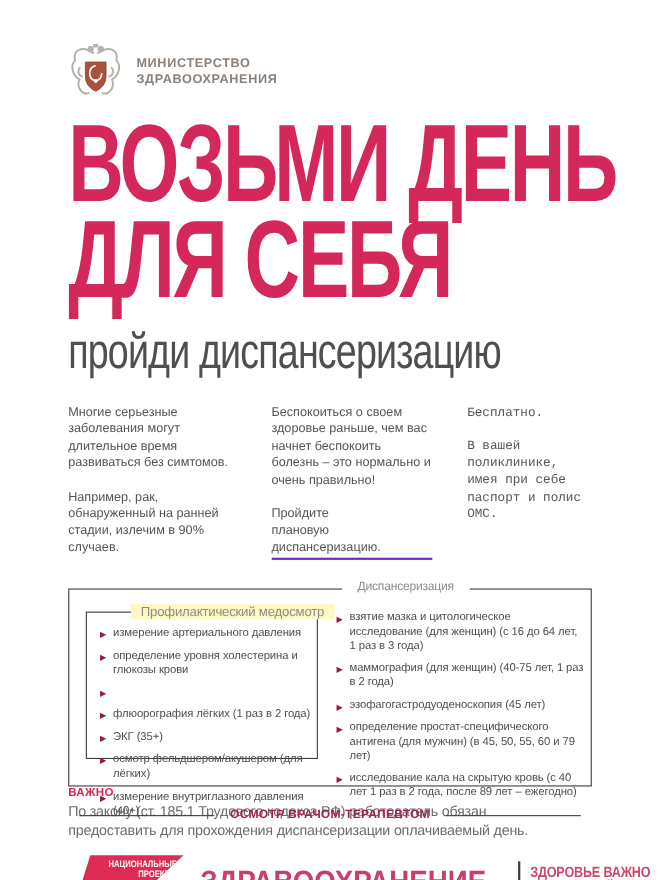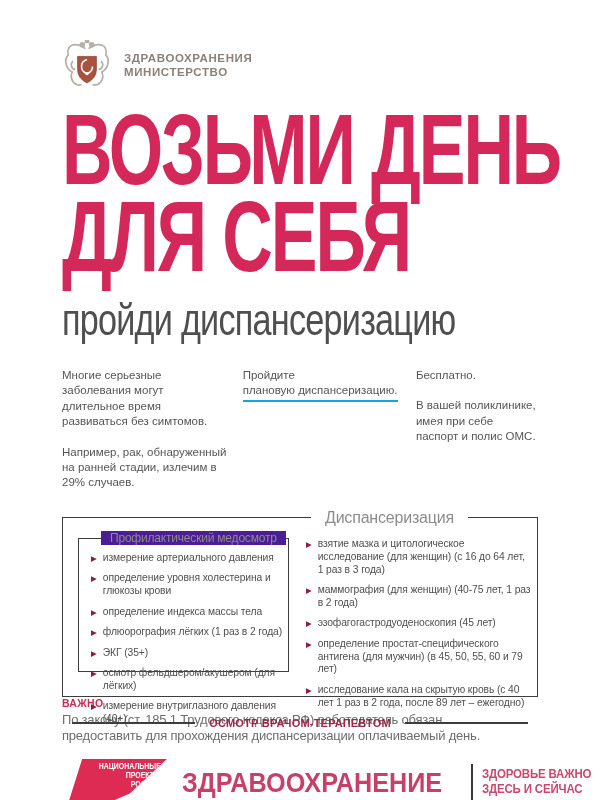--- a/index.html
+++ b/index.html
@@ -25,46 +25,46 @@
     letter-spacing:-3px; color:#d4275a; white-space:nowrap;
     transform:scaleX(.70); transform-origin:left center;
   }
   .subtitle {
     display:block; margin-top:14px; font-size:45px; font-weight:400;
     color:#4f4f4f; letter-spacing:-1px; white-space:nowrap;
     transform:scaleX(.76); transform-origin:left center;
   }
 
   
-  .intro { display:flex; gap:16px; margin-top:22px; color:#555; }
+  .intro { display:flex; gap:32px; margin-top:22px; color:#555; }
   .intro p { font-size:11.5px; line-height:1.34; }
   .intro .c1 { width:178px; }
   .intro .c2 { width:170px; }
-  .intro .c3 { width:132px; }
+  .intro .c3 { width:132px;font-family:Liberation Mono, monospace; }
   .intro p + p { margin-top:15px; }
   .underline-red {
-    display:inline-block; border-bottom:2px solid #0ea5e9; padding-bottom:1px;
+    display:inline-block; border-bottom:2px solid #6d28d9; padding-bottom:1px;
   }
 
   
   .disp-box {
     position:relative; margin-top:26px; height:180px;
     border:1.5px solid #3d3d3d; display:flex; flex-direction:column;
   }
   .disp-legend {
     position:absolute; top:-9px; left:248px; background:#fff;
-    padding:0 14px; font-size:16px; color:#8c8c8c; letter-spacing:-.2px;
+    padding:0 14px; font-size:11px; color:#8c8c8c; letter-spacing:-.2px;
   }
   .disp-content { flex:1; display:flex; padding:14px 6px 0 15px; }
   .checkup-box {
     position:relative; width:222px; border:1.5px solid #3d3d3d;
     margin-top:6px; padding:13px 4px 4px 12px; height:134px;
   }
   .checkup-legend {
-    position:absolute; top:-8px; left:22px; background:#4c1d95;
+    position:absolute; top:-8px; left:40px; background:#fef9c3;
     padding:0 9px; font-size:12px; color:#8c8c8c; letter-spacing:-.2px; white-space:nowrap;
   }
   ul.items { list-style:none; }
   ul.items li { display:flex; align-items:flex-start; margin-bottom:7.5px; }
   ul.items .blt {
     color:#8e1f3c; font-size:7.5px; line-height:13px; margin-right:6px; flex:0 0 auto;
   }
   ul.items .txt { font-size:10.3px; line-height:1.25; color:#4f4f4f; letter-spacing:-.1px; }
   .right-items { width:238px; margin-left:17px; padding-top:6px; }
   .right-items li { margin-bottom:9px; }
@@ -120,37 +120,38 @@
       <g fill="#b7b0a9">
         <circle cx="26" cy="9" r="3.6"></circle>
         <circle cx="38" cy="9" r="3.6"></circle>
         <rect x="29" y="3" width="6" height="4"></rect>
       </g>
       <path d="M20 24 h24 v17 q0 11 -12 17 q-12 -6 -12 -17 z" fill="#a8523f" stroke="#8d4434" stroke-width="1"></path>
       <path d="M32 28 q-7 2 -7 9 q0 7 7 9 q7 -2 7 -9" fill="none" stroke="#ffffff" stroke-width="2"></path>
       <circle cx="32" cy="46" r="2.2" fill="#ffffff"></circle>
     </svg>
     <div class="ministry-text">
+      <div class="b">МИНИСТЕРСТВО</div>
       <div class="b">ЗДРАВООХРАНЕНИЯ</div>
-      <div class="b">МИНИСТЕРСТВО</div>
     </div>
   </div>
 
   <div class="title">
     <span class="title-line">ВОЗЬМИ ДЕНЬ</span>
     <span class="title-line">ДЛЯ СЕБЯ</span>
     <span class="subtitle">пройди диспансеризацию</span>
   </div>
 
   <div class="intro">
     <div class="c1">
       <p>Многие серьезные заболевания могут длительное время развиваться без симтомов.</p>
-      <p>Например, рак, обнаруженный на ранней стадии, излечим в 29% случаев.</p>
+      <p>Например, рак, обнаруженный на ранней стадии, излечим в 90% случаев.</p>
     </div>
     <div class="c2">
+      <p>Беспокоиться о своем здоровье раньше, чем вас начнет беспокоить болезнь – это нормально и очень правильно!</p>
       <p>
         <span>Пройдите</span><br>
         <span class="underline-red">плановую диспансеризацию.</span>
       </p>
     </div>
     <div class="c3">
       <p>Бесплатно.</p>
       <p>В вашей поликлинике, имея при себе паспорт и полис ОМС.</p>
     </div>
   </div>
@@ -166,21 +167,20 @@
           <li>
               <span class="blt">▶</span>
               <span class="txt">измерение артериального давления</span>
             </li>
           <li>
               <span class="blt">▶</span>
               <span class="txt">определение уровня холестерина и глюкозы крови</span>
             </li>
           <li>
               <span class="blt">▶</span>
-              <span class="txt">определение индекса массы тела</span>
             </li>
           <li>
               <span class="blt">▶</span>
               <span class="txt">флюорография лёгких (1 раз в 2 года)</span>
             </li>
           <li>
               <span class="blt">▶</span>
               <span class="txt">ЭКГ (35+)</span>
             </li>
           <li>

